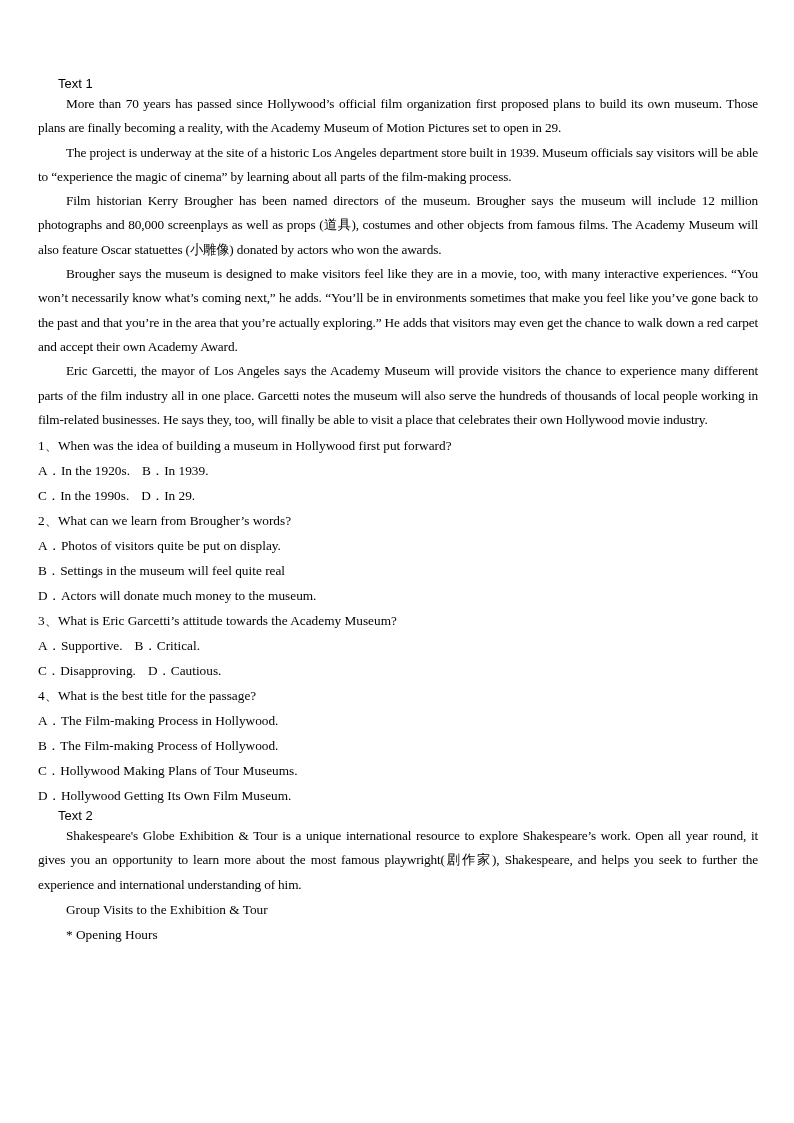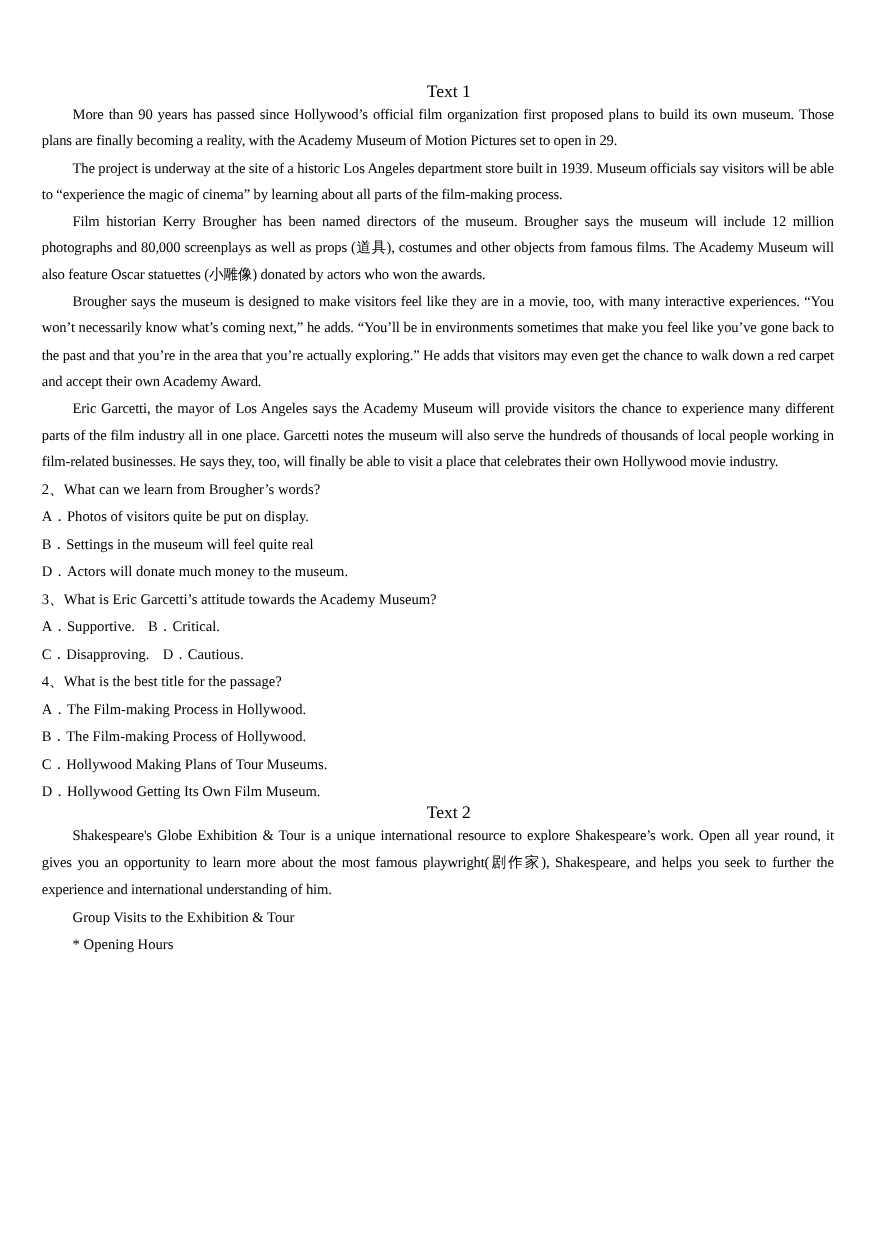--- a/index.html
+++ b/index.html
@@ -2,43 +2,48 @@
 <html><head>
   <meta charset="utf-8">
   <style>
     html, body { margin: 0; padding: 0; background: #ffffff; }
     body {
       width: 794px; height: 1123px; position: relative; overflow: hidden;
       font-family: "Liberation Serif", serif; color: #000; font-size: 13.3px;
     }
     .page { position: absolute; left: 38px; top: 76px; width: 720px; }
     .heading {
-      font-family: Liberation Serif, serif; font-size: 16px;
-      text-align: center; line-height: 16px; height: 16px; margin-left: 20px;
+      font-family: Liberation Sans, sans-serif; font-size: 13px;
+      line-height: 16px; height: 16px; margin-left: 20px;
     }
     .para { line-height: 24.3px; text-indent: 28px; text-align: justify; margin: 0; letter-spacing: -0.15px; }
     .line { line-height: 25px; height: 25px; white-space: pre; margin: 0; }
     .indent { padding-left: 28px; }
     .q-block { margin-top: 1px; }
     .opt-sep { display: inline-block; width: 12px; }
   </style>
 </head>
 <body>
 
 <div class="page">
 
   <div class="heading">Text 1</div>
   <div>
-    <p class="para">More than 90 years has passed since Hollywood’s official film organization first proposed plans to build its own museum. Those plans are finally becoming a reality, with the Academy Museum of Motion Pictures set to open in 29.</p>
+    <p class="para">More than 70 years has passed since Hollywood’s official film organization first proposed plans to build its own museum. Those plans are finally becoming a reality, with the Academy Museum of Motion Pictures set to open in 29.</p>
     <p class="para">The project is underway at the site of a historic Los Angeles department store built in 1939. Museum officials say visitors will be able to “experience the magic of cinema” by learning about all parts of the film-making process.</p>
     <p class="para">Film historian Kerry Brougher has been named directors of the museum. Brougher says the museum will include 12 million photographs and 80,000 screenplays as well as props (道具), costumes and other objects from famous films. The Academy Museum will also feature Oscar statuettes (小雕像) donated by actors who won the awards.</p>
     <p class="para">Brougher says the museum is designed to make visitors feel like they are in a movie, too, with many interactive experiences. “You won’t necessarily know what’s coming next,” he adds. “You’ll be in environments sometimes that make you feel like you’ve gone back to the past and that you’re in the area that you’re actually exploring.” He adds that visitors may even get the chance to walk down a red carpet and accept their own Academy Award.</p>
     <p class="para">Eric Garcetti, the mayor of Los Angeles says the Academy Museum will provide visitors the chance to experience many different parts of the film industry all in one place. Garcetti notes the museum will also serve the hundreds of thousands of local people working in film-related businesses. He says they, too, will finally be able to visit a place that celebrates their own Hollywood movie industry.</p>
   </div>
 
+  <div class="q-block">
+    <p class="line">1、When was the idea of building a museum in Hollywood first put forward?</p>
+    <p class="line"><span>A．In the 1920s.</span><span class="opt-sep"></span><span>B．In 1939.</span></p>
+    <p class="line"><span>C．In the 1990s.</span><span class="opt-sep"></span><span>D．In 29.</span></p>
+  </div>
 
   <div>
     <p class="line">2、What can we learn from Brougher’s words?</p>
     <p class="line">A．Photos of visitors quite be put on display.</p>
     <p class="line">B．Settings in the museum will feel quite real</p>
     <p class="line">D．Actors will donate much money to the museum.</p>
   </div>
 
   <div>
     <p class="line">3、What is Eric Garcetti’s attitude towards the Academy Museum?</p>

